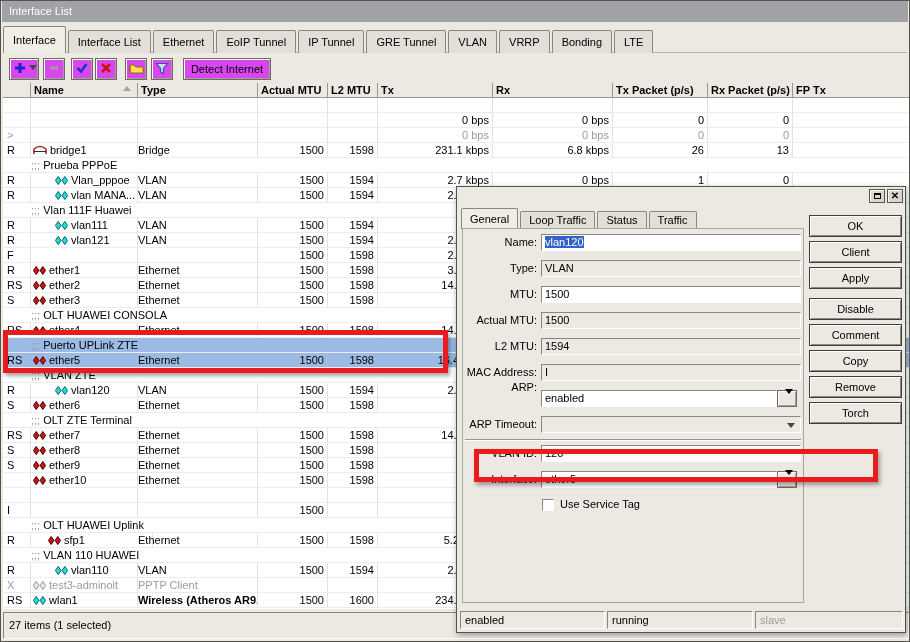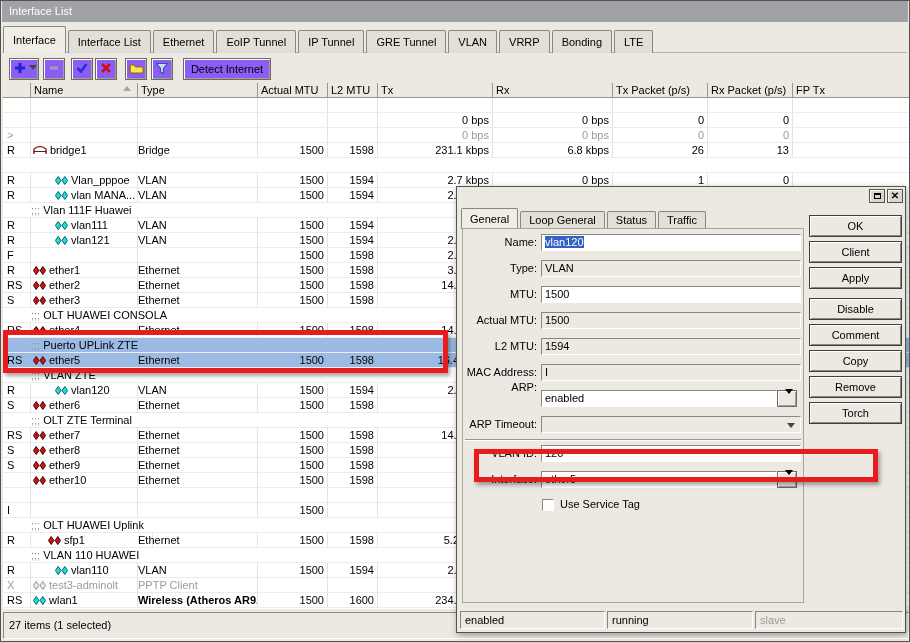--- a/index.html
+++ b/index.html
@@ -8,28 +8,28 @@
        border:1px solid #55534b;}
   
   #titlebar{position:absolute;left:1px;top:0;right:1px;height:21px;background:#a0a2a8;
             color:#fff;font-size:11px;line-height:21px;padding-left:7px;}
   #tabstrip{position:absolute;left:2px;top:25px;right:2px;height:27px;border-bottom:1px solid #b9b5ad;}
   .tab{display:inline-block;height:23px;line-height:22px;margin-top:4px;padding:0 9px;font-size:11px;
        background:#e2dfd8;border:1px solid #8a877e;border-bottom:none;border-radius:2px 2px 0 0;
        margin-right:2px;vertical-align:bottom;color:#000;}
   .tab.active{background:#f0ede6;height:27px;margin-top:0;line-height:26px;position:relative;z-index:2;}
   #toolbar{position:absolute;left:8px;top:57px;height:22px;}
-  .tbtn{position:absolute;top:0;height:22px;background:#8b5cf6;border:1px solid #6e6a60;
+  .tbtn{position:absolute;top:0;height:22px;background:#d946ef;border:1px solid #6e6a60;
         box-shadow:inset 1px 1px 0 #fff,inset -1px -1px 0 #a5a199;
         display:flex;align-items:center;justify-content:center;font-size:11px;}
   
   #thead{position:absolute;left:2px;top:82px;width:916px;height:15px;background:#ece9e2;}
   .hcell{position:absolute;top:0;height:15px;font-size:11px;line-height:14px;padding-left:3px;
          border-right:1px solid #9a968e;border-bottom:1px solid #9a968e;background:#ece9e2;
-         overflow:hidden;white-space:nowrap;}
+         overflow:hidden;white-space:nowrap;font-weight:bold;}
   #tbody{position:absolute;left:2px;top:97px;width:916px;height:511px;background:#fff;}
   .trow{position:absolute;left:0;width:916px;height:15px;border-bottom:1px solid #ececec;}
   .trow.sel{background:#9cbbe4;}
   .cell{position:absolute;top:0;height:14px;font-size:11px;line-height:14px;overflow:hidden;
         white-space:nowrap;border-right:1px solid #e2e2e2;color:#000;}
   .cell.r{text-align:right;padding-right:3px;}
   .trow.sel .cell{border-right-color:transparent;}
   .trow.gray .cell,.trow.dis .cell{color:#9c9c9c;}
   .ccc{color:#9a9a9a;}
   .ico{display:inline-block;vertical-align:-1px;margin:0 3px 0 2px;}
@@ -171,20 +171,21 @@
         <div class="cell" style="left: 135px; width: 120px;">Bridge</div>
         <div class="cell r" style="left: 255px; width: 70px;">1500</div>
         <div class="cell r" style="left: 325px; width: 50px;">1598</div>
         <div class="cell r" style="left: 375px; width: 115px;">231.1 kbps</div>
         <div class="cell r" style="left: 490px; width: 120px;">6.8 kbps</div>
         <div class="cell r" style="left: 610px; width: 95px;">26</div>
         <div class="cell r" style="left: 705px; width: 85px;">13</div>
         <div class="cell r" style="left: 790px; width: 126px;">0</div>
       </div>
       <div class="trow" style="top: 60px;">
+        <div class="cell" style="left: 28px; width: 860px; border-right: none;"><span class="ccc">;;; </span><span>Prueba PPPoE</span></div>
         <div class="cell" style="left: 0px; width: 28px; border-right: none;"></div>
       </div>
       <div class="trow" style="top: 75px;">
         <div class="cell" style="left: 0px; width: 28px; padding-left: 4px;">R</div>
         <div class="cell" style="left: 28px; width: 107px;"><span class="ico ind"><svg width="13" height="9" viewBox="0 0 13 9">
               <path d="M3.2 .5 L6 4.5 L3.2 8.5 L.4 4.5 Z" fill="#22dcdc" stroke="#066"></path>
               <path d="M9.8 .5 L12.6 4.5 L9.8 8.5 L7 4.5 Z" fill="#22dcdc" stroke="#066"></path>
             </svg></span><span>Vlan_pppoe</span></div>
         <div class="cell" style="left: 135px; width: 120px;">VLAN</div>
         <div class="cell r" style="left: 255px; width: 70px;">1500</div>
@@ -534,21 +535,21 @@
     <span>27 items (1 selected)</span>
   </div>
 
   <div id="dlg">
     <div class="dlg-wbtn" style="right:20px;">
       <span style="display:block;width:7px;height:6px;border:1px solid #000;border-top:2px solid #000;"></span>
     </div>
     <div class="dlg-wbtn" style="right:2px;">
       <span style="font-size:10px;font-weight:bold;line-height:10px;">✕</span>
     </div>
-    <div id="dlg-tabs"><span class="dtab active">General</span><span class="dtab">Loop General</span><span class="dtab">Status</span><span class="dtab">Traffic</span></div>
+    <div id="dlg-tabs"><span class="dtab active">General</span><span class="dtab">Loop Traffic</span><span class="dtab">Status</span><span class="dtab">Traffic</span></div>
     <div id="dlg-panel"></div>
     <div id="dlg-fields">
         <div class="flabel" style="top: 47px;">Name:</div>
         <div class="fld" style="top: 47px; width: 260px;"><span class="seltxt">vlan120</span></div>
         <div class="flabel" style="top: 73px;">Type:</div>
         <div class="fld ro" style="top: 73px; width: 260px;">VLAN</div>
         <div class="flabel" style="top: 99px;">MTU:</div>
         <div class="fld" style="top: 99px; width: 260px;">1500</div>
         <div class="flabel" style="top: 125px;">Actual MTU:</div>
         <div class="fld ro" style="top: 125px; width: 260px;">1500</div>

